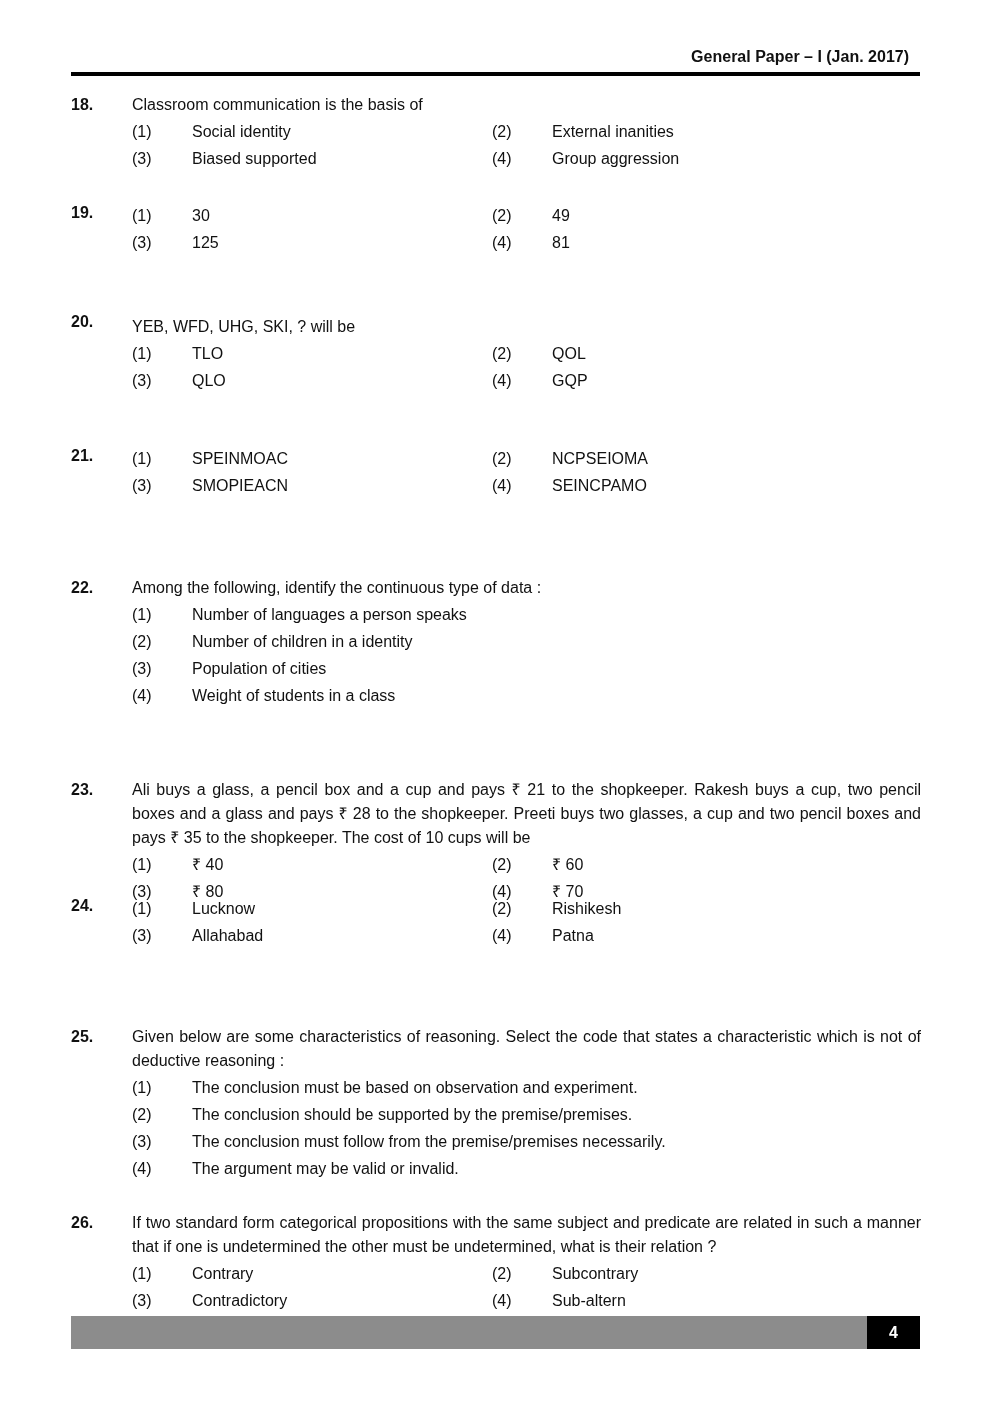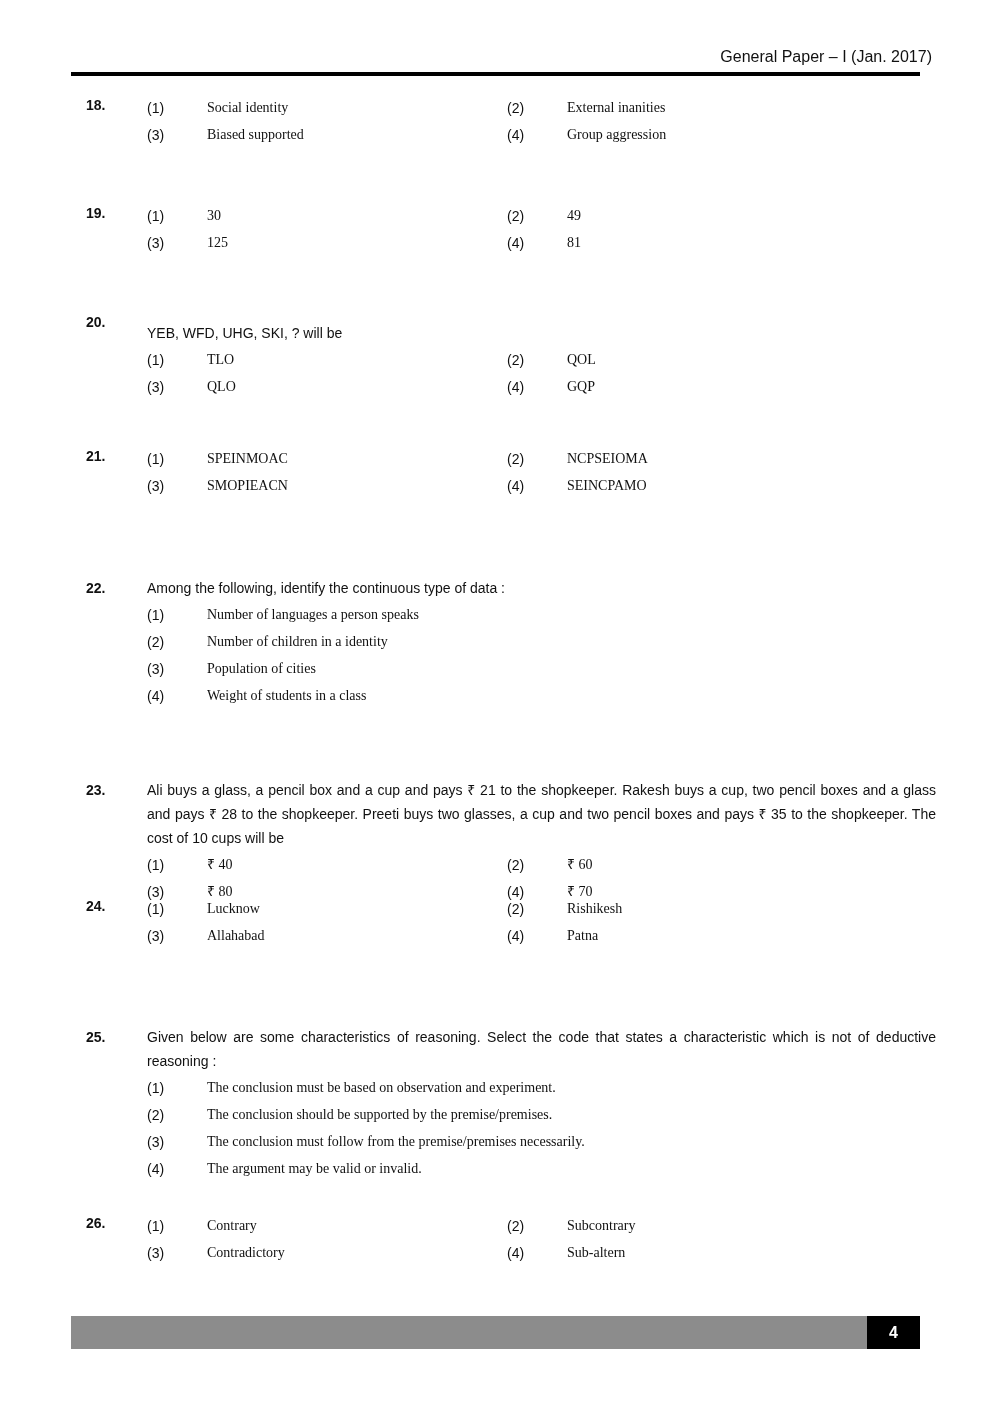--- a/index.html
+++ b/index.html
@@ -1,41 +1,42 @@
 <!DOCTYPE html>
 <html><head>
 <meta charset="utf-8">
 <style>
   html, body { margin: 0; padding: 0; background: #ffffff; }
   body { width: 992px; height: 1402px; position: relative; overflow: hidden;
          font-family: "Liberation Sans", sans-serif; color: #111; }
-  .header-title { position: absolute; right: 60px; top: 48px; font-size: 16px; font-weight: normal; letter-spacing: 0px; }
+  .header-title { position: absolute; right: 83px; top: 48px; font-size: 16px; font-weight: bold; letter-spacing: 0px; }
   .header-rule { position: absolute; left: 71px; top: 72px; width: 849px; height: 4px; background: #000; }
-  .q { position: absolute; left: 86px; width: 850px; font-size: 14px; line-height: 24px; }
+  .q { position: absolute; left: 71px; width: 850px; font-size: 16px; line-height: 24px; }
   .qnum { position: absolute; left: 0; top: 0; font-weight: bold; }
   .qtext { margin-left: 61px; text-align: justify; }
   .opts { position: relative; margin-left: 61px; }
   .opt-row { position: relative; height: 27px; }
   .opt { position: absolute; top: 3px; }
   .opt .n { position: absolute; left: 0; width: 50px; }
-  .opt .t { position: absolute; left: 60px; white-space: nowrap; font-family: Liberation Serif, serif; }
+  .opt .t { position: absolute; left: 60px; white-space: nowrap; }
   .opt.c1 { left: 0; }
   .opt.c2 { left: 360px; }
   .footer-bar { position: absolute; left: 71px; top: 1316px; width: 796px; height: 33px; background: #8c8c8c; }
   .page-box { position: absolute; left: 867px; top: 1316px; width: 53px; height: 33px; background: #000; color: #fff;
               font-weight: bold; font-size: 16px; text-align: center; line-height: 33px; }
 </style>
 </head>
 <body>
 
 <div class="header-title">General Paper – I (Jan. 2017)</div>
 <div class="header-rule"></div>
 
 <div class="q" style="top:93px;">
   <span class="qnum">18.</span>
+  <div class="qtext">Classroom communication is the basis of</div>
   <div class="opts">
     <div class="opt-row">
         <div class="opt c1">
           <span class="n">(1)</span>
           <span class="t">Social identity</span>
         </div>
         <div class="opt c2">
           <span class="n">(2)</span>
           <span class="t">External inanities</span>
         </div>
@@ -74,21 +75,21 @@
         <div class="opt c2">
           <span class="n">(4)</span>
           <span class="t">81</span>
         </div>
       </div>
   </div>
 </div>
 
 <div class="q" style="top:310px;">
   <span class="qnum">20.</span>
-  <div class="qtext" style="margin-top:11px;">YEB, WFD, UHG, SKI, ? will be</div>
+  <div class="qtext" style="margin-top:5px;">YEB, WFD, UHG, SKI, ? will be</div>
   <div class="opts">
     <div class="opt-row">
         <div class="opt c1">
           <span class="n">(1)</span>
           <span class="t">TLO</span>
         </div>
         <div class="opt c2">
           <span class="n">(2)</span>
           <span class="t">QOL</span>
         </div>
@@ -242,20 +243,21 @@
         <div class="opt c1">
           <span class="n">(4)</span>
           <span class="t">The argument may be valid or invalid.</span>
         </div>
       </div>
   </div>
 </div>
 
 <div class="q" style="top:1211px;">
   <span class="qnum">26.</span>
+  <div class="qtext">If two standard form categorical propositions with the same subject and predicate are related in such a manner that if one is undetermined the other must be undetermined, what is their relation ?</div>
   <div class="opts">
     <div class="opt-row">
         <div class="opt c1">
           <span class="n">(1)</span>
           <span class="t">Contrary</span>
         </div>
         <div class="opt c2">
           <span class="n">(2)</span>
           <span class="t">Subcontrary</span>
         </div>

